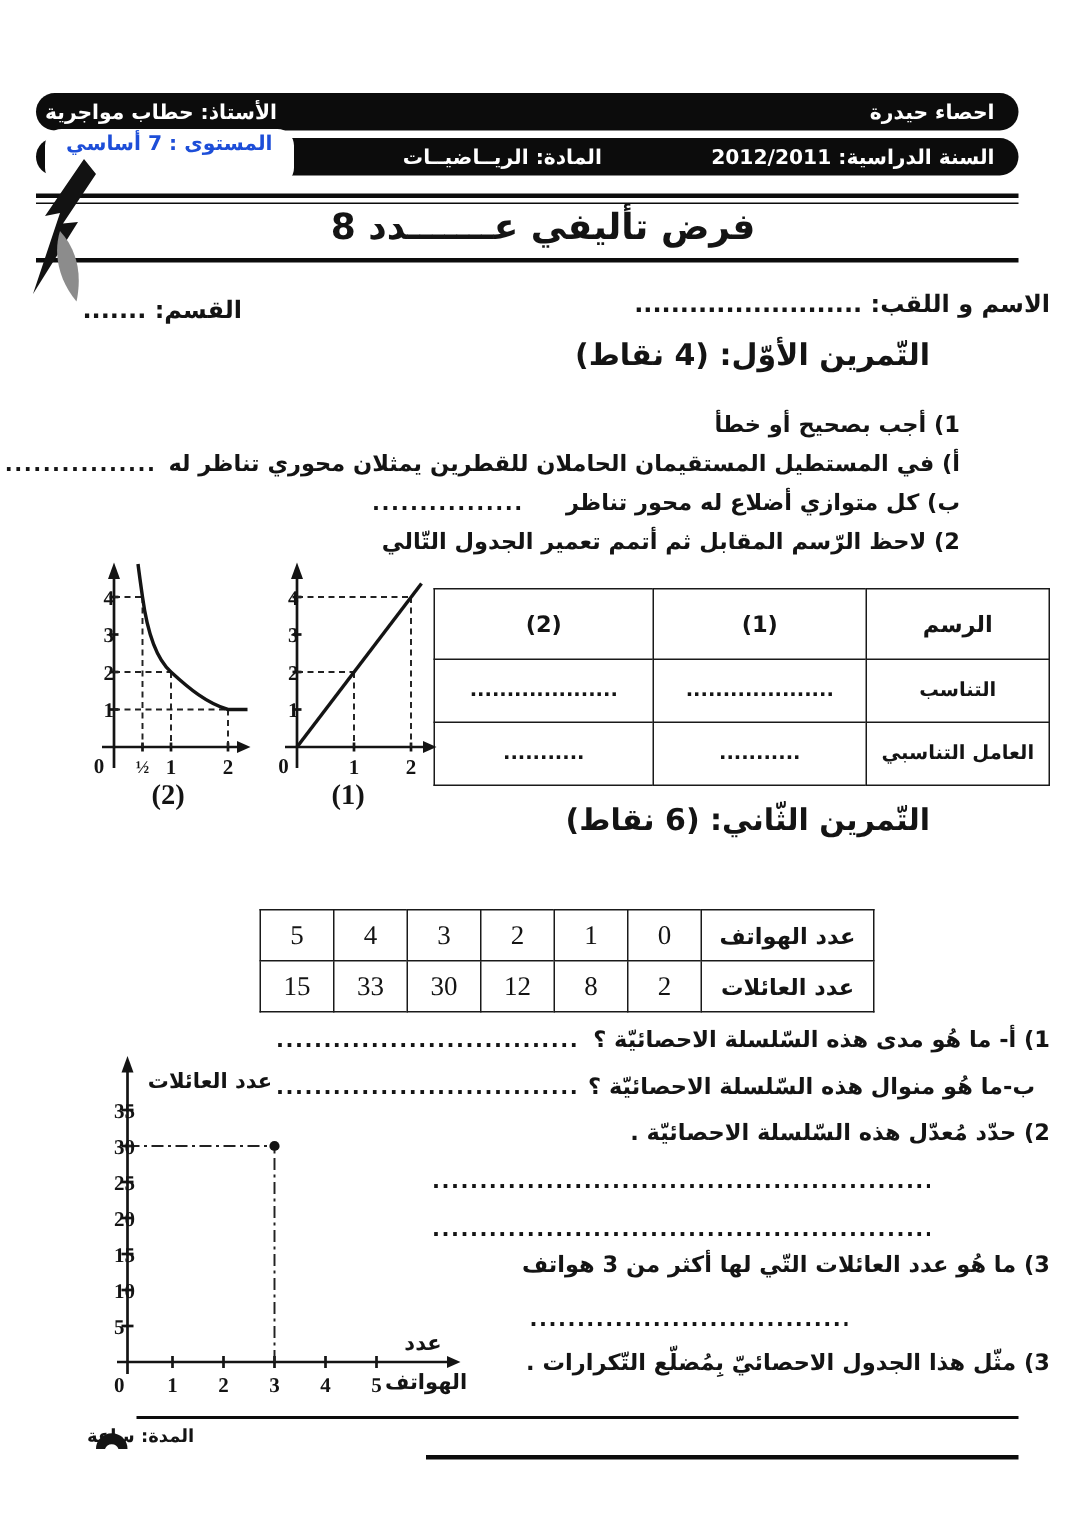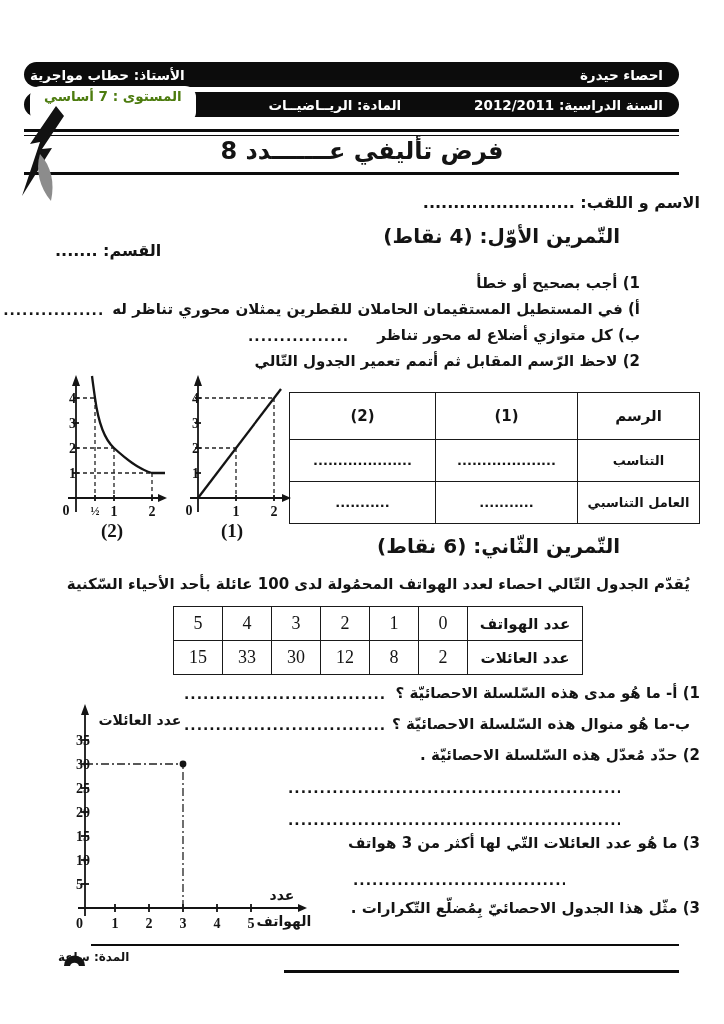--- a/index.html
+++ b/index.html
@@ -2,21 +2,21 @@
 <html lang="ar" dir="rtl"><head>
 <meta charset="utf-8">
 <style>
   html,body{margin:0;padding:0;background:#e9e9e9;}
   .page{position:relative;width:724px;height:1024px;background:#ffffff;overflow:hidden;
         direction:rtl;font-family:"DejaVu Sans",sans-serif;color:#141414;margin:0 auto;}
   .abs{position:absolute;}
   .bar{right:45px;width:655px;height:25px;background:#0c0c0c;border-radius:13px;color:#fff;
        display:flex;align-items:center;justify-content:space-between;
        padding:0 16px 0 6px;box-sizing:border-box;font-weight:bold;font-size:13.5px;white-space:nowrap;}
-  .pill{background:#fff;color:#4d7c0f;border-radius:11px;padding:0 14px;height:37px;line-height:21px;
+  .pill{background:#fff;color:#1d4ed8;border-radius:11px;padding:0 14px;height:37px;line-height:21px;
         font-size:13.5px;font-weight:bold;}
   .hline{right:45px;width:655px;background:#0c0c0c;}
   .title{top:137px;right:0;width:100%;text-align:center;font-size:24px;font-weight:bold;letter-spacing:1px;}
   .txt{font-weight:bold;font-size:15px;white-space:nowrap;}
   .big{font-size:20px;font-weight:bold;white-space:nowrap;}
   .name-row{font-size:16px;font-weight:bold;white-space:nowrap;}
   .qline{display:flex;align-items:flex-end;gap:8px;}
   .sb{justify-content:space-between;}
   .dotfill{flex:1;overflow:hidden;white-space:nowrap;direction:ltr;text-align:left;
            font-weight:bold;letter-spacing:1px;font-size:14px;}
@@ -59,21 +59,21 @@
   <div class="hline abs" style="top:135px;height:1px;"></div>
   <div class="title abs">فرض تأليفي عـــــــدد 8</div>
   <div class="hline abs" style="top:172px;height:3px;"></div>
 
   <svg class="abs" style="top:104px;left:6px;" width="82" height="100" viewBox="0 0 82 100">
     <polygon points="50,2 24,40 34,38 16,92 46,44 36,45 58,12" fill="#121212"></polygon>
     <path d="M34,50 C45,62 49,78 45,97 C34,84 29,66 34,50 Z" fill="#8c8c8c"></path>
   </svg>
 
   <div class="name-row abs" style="top:193px;right:24px;">الاسم و اللقب: .........................</div>
-  <div class="name-row abs" style="top:197px;left:55px;margin-top:44px;">القسم: .......</div>
+  <div class="name-row abs" style="top:197px;left:55px;">القسم: .......</div>
 
   <div class="big abs" style="top:224px;right:104px;">التّمرين الأوّل: (4 نقاط)</div>
   <div class="txt abs" style="top:274px;right:84px;">1) أجب بصحيح أو خطأ</div>
 
   <div class="qline sb abs" style="top:300px;right:84px;width:392px;">
     <span class="txt">أ) في المستطيل المستقيمان الحاملان للقطرين يمثلان محوري تناظر له</span>
     <span class="ans-dots">................</span>
   </div>
   <div class="qline sb abs" style="top:326px;right:84px;width:392px;">
     <span class="txt">ب) كل متوازي أضلاع له محور تناظر</span>
@@ -148,21 +148,20 @@
     <text class="tick" x="12" y="58" text-anchor="end">3</text>
     <text class="tick" x="12" y="83" text-anchor="end">2</text>
     <text class="tick" x="12" y="108" text-anchor="end">1</text>
     <text class="tick" x="9" y="145" text-anchor="middle">0</text>
     <text class="tick" x="56" y="146" text-anchor="middle">1</text>
     <text class="tick" x="94" y="146" text-anchor="middle">2</text>
   </svg>
   <div class="gl abs" style="top:520px;left:202px;width:60px;">(1)</div>
 
   <div class="big abs" style="top:534px;right:104px;">التّمرين الثّاني: (6 نقاط)</div>
-  <div class="txt abs" style="top:575px;right:34px;">يُقدّم الجدول التّالي احصاء لعدد الهواتف المحمُولة لدى 100 عائلة بأحد الأحياء السّكنية</div>
 
   <table class="t2 abs" style="top:606px;left:173px;">
     <tbody>
         <tr>
       <th>عدد الهواتف</th>
       <td>0</td>
       <td>1</td>
       <td>2</td>
       <td>3</td>
       <td>4</td>

